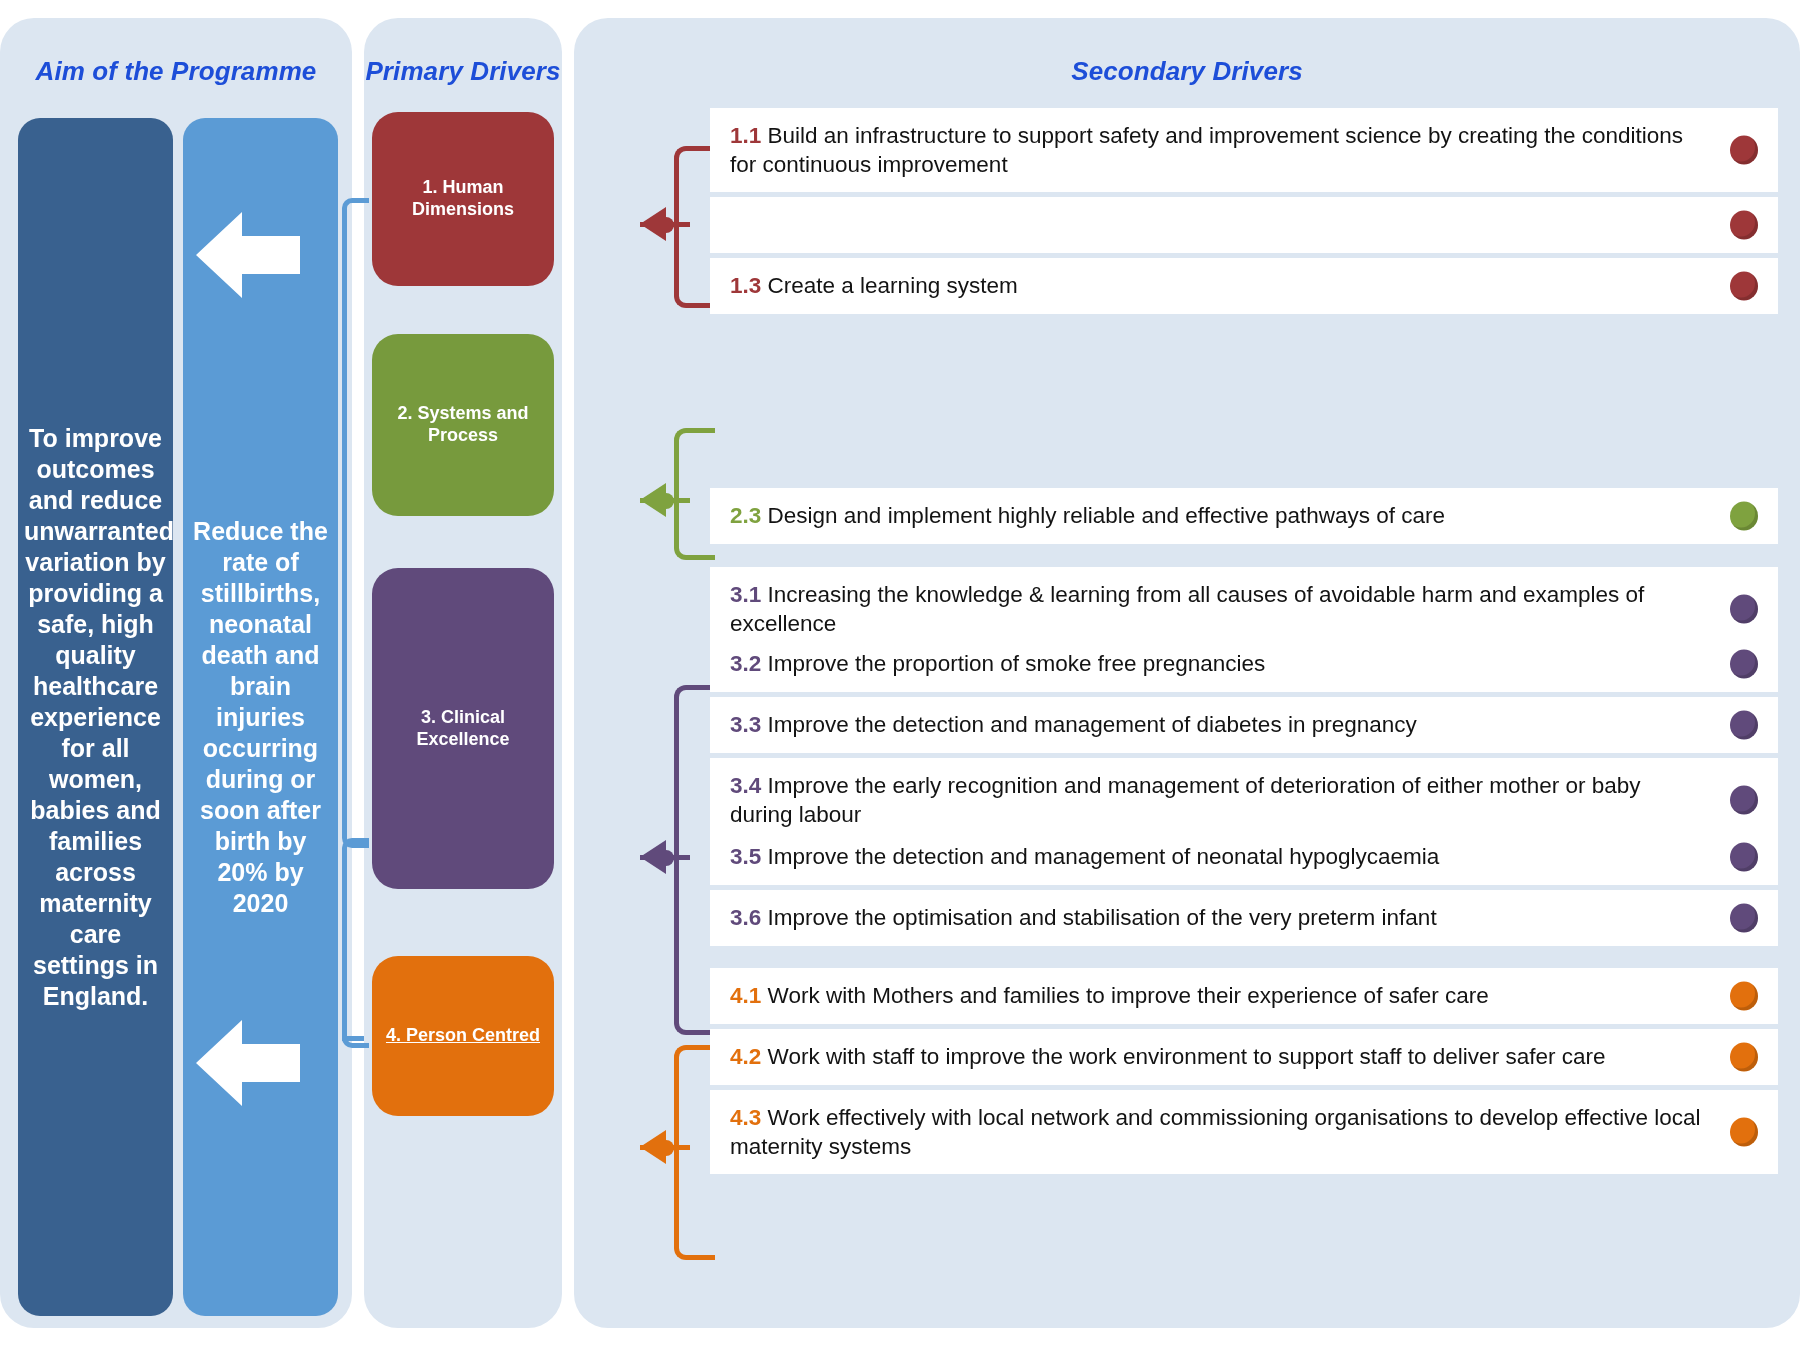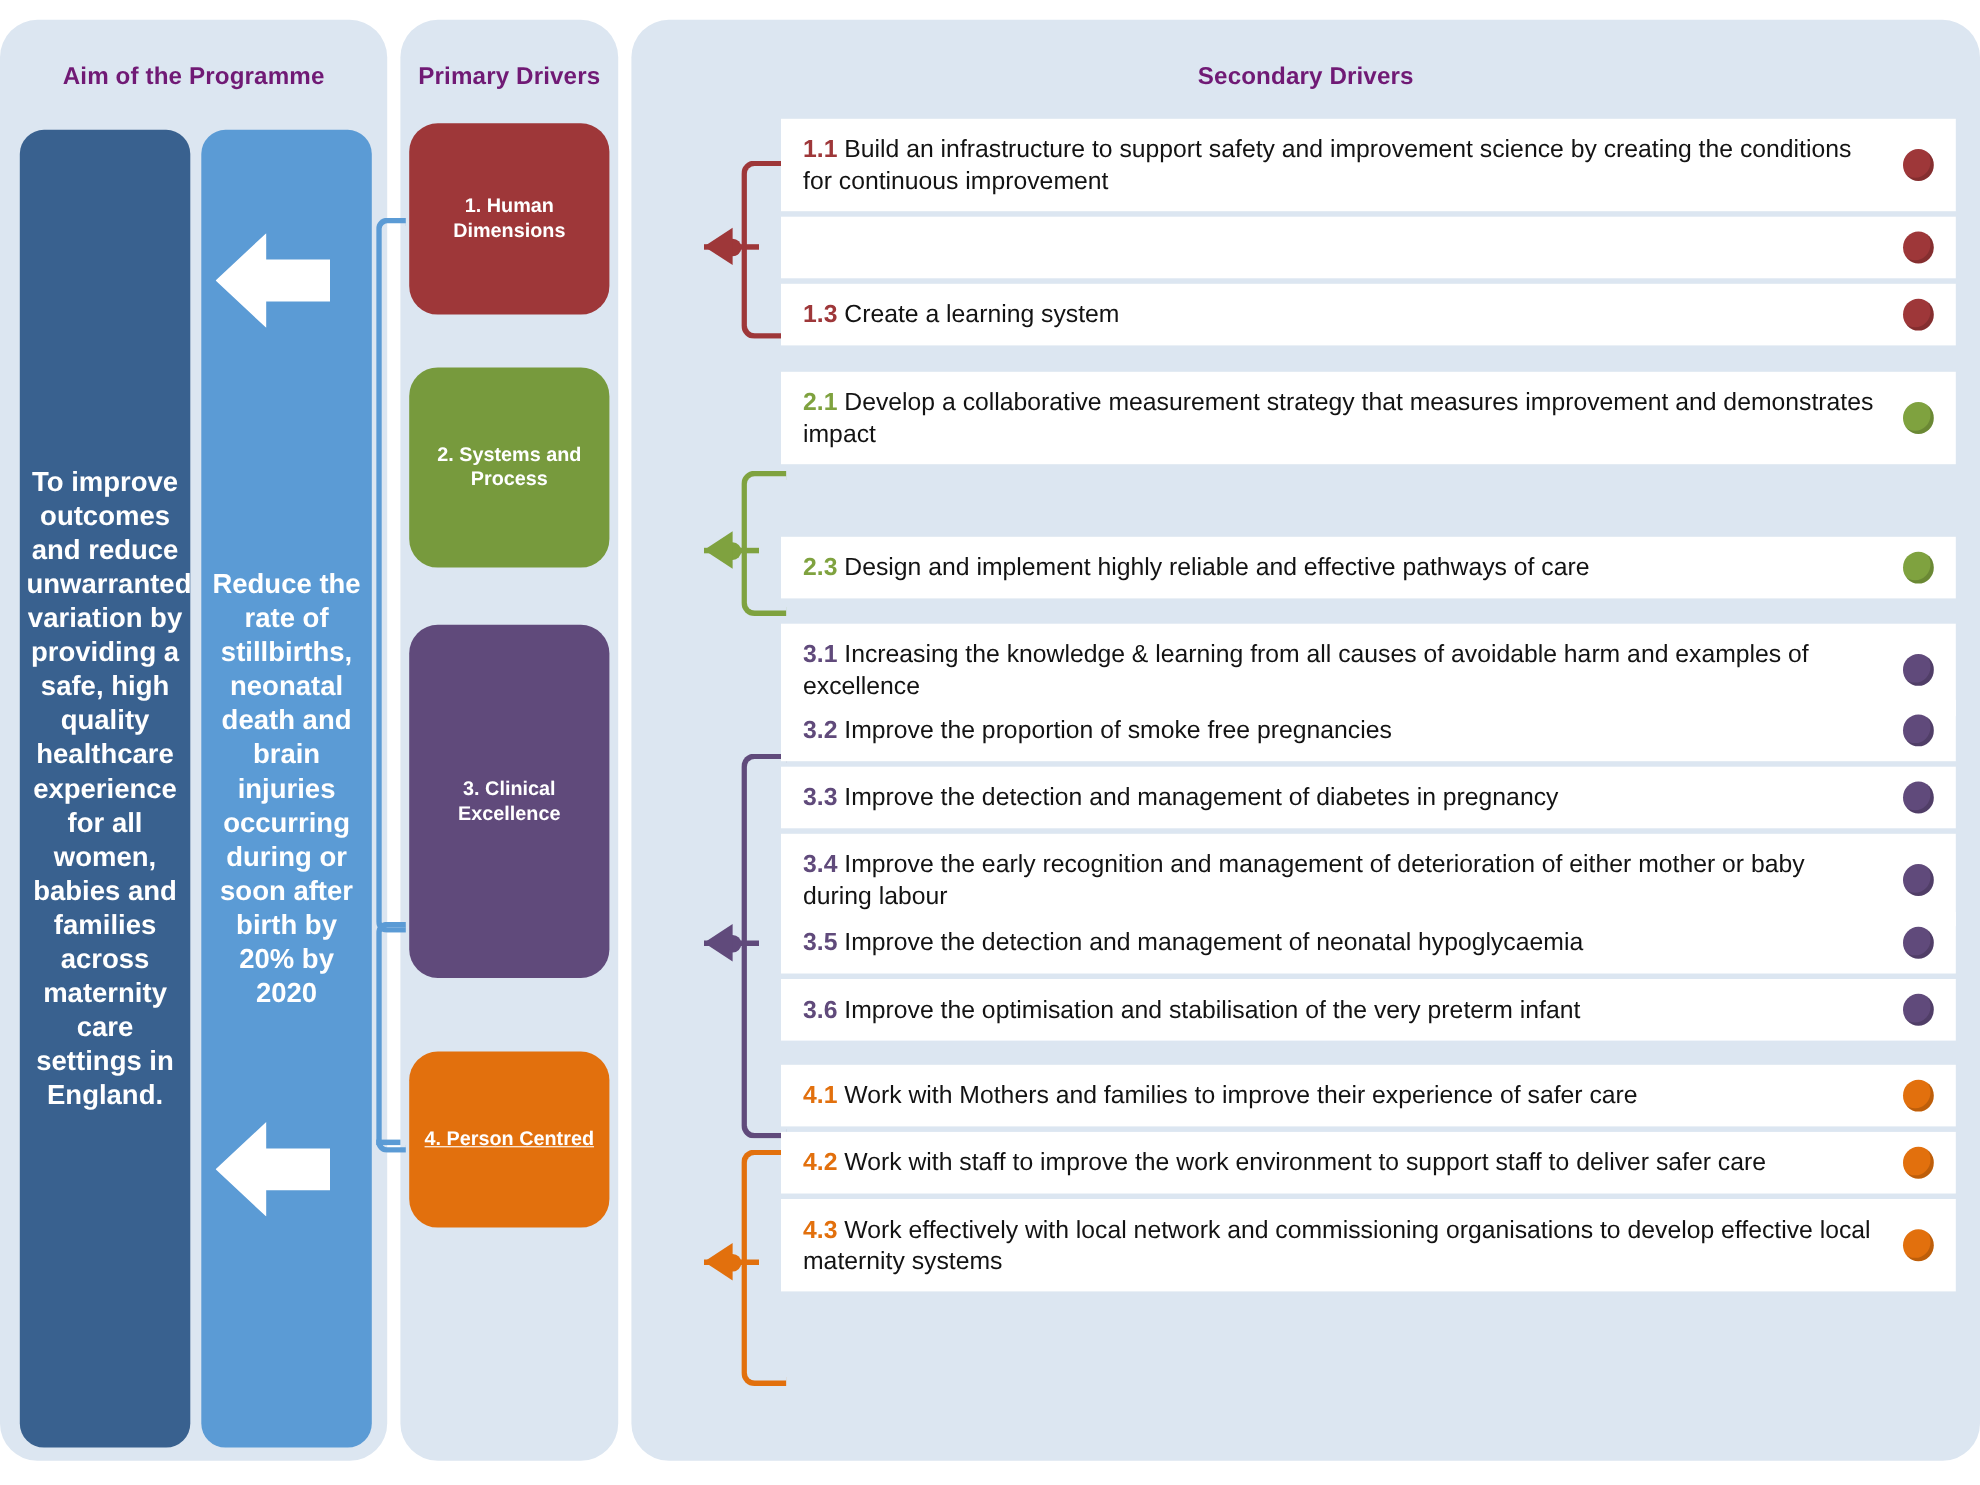--- a/index.html
+++ b/index.html
@@ -27,23 +27,24 @@
     background: #dce6f1;
     border-radius: 34px;
   }
   .panel-title {
     position: absolute;
     top: 0;
     left: 0;
     right: 0;
     text-align: center;
     font-weight: bold;
-    font-size: 22px;
-    color: #701a75;
+    font-size: 26px;
+    color: #1d4ed8;
     letter-spacing: 0.1px;
+    font-style: italic;
   }
 
   #panel-aim   { left: 0px;   top: 18px; width: 352px;  height: 1310px; }
   #panel-prim  { left: 364px; top: 18px; width: 198px;  height: 1310px; }
   #panel-sec   { left: 574px; top: 18px; width: 1226px; height: 1310px; }
 
   #panel-aim  .panel-title { top: 38px; }
   #panel-prim .panel-title { top: 38px; }
   #panel-sec  .panel-title { top: 38px; }
 
@@ -292,24 +293,20 @@
 
   <div class="srow" style="top:197px; height:56px;">
     <span class="dot red"></span>
   </div>
 
   <div class="srow" style="top:258px; height:56px;">
     <span class="stext"><b class="snum num-red">1.3</b> <span>Create a learning system</span></span>
     <span class="dot red"></span>
   </div>
 
-  <div class="srow" style="top:338px; height:84px;">
-    <span class="stext"><b class="snum num-green">2.1</b> <span>Develop a collaborative measurement strategy that measures improvement and demonstrates impact</span></span>
-    <span class="dot green"></span>
-  </div>
 
 
   <div class="srow" style="top:488px; height:56px;">
     <span class="stext"><b class="snum num-green">2.3</b> <span>Design and implement highly reliable and effective pathways of care</span></span>
     <span class="dot green"></span>
   </div>
 
   <div class="srow" style="top:567px; height:84px;">
     <span class="stext"><b class="snum num-purple">3.1</b> <span>Increasing the knowledge &amp; learning from all causes of avoidable harm and examples of excellence</span></span>
     <span class="dot purple"></span>

